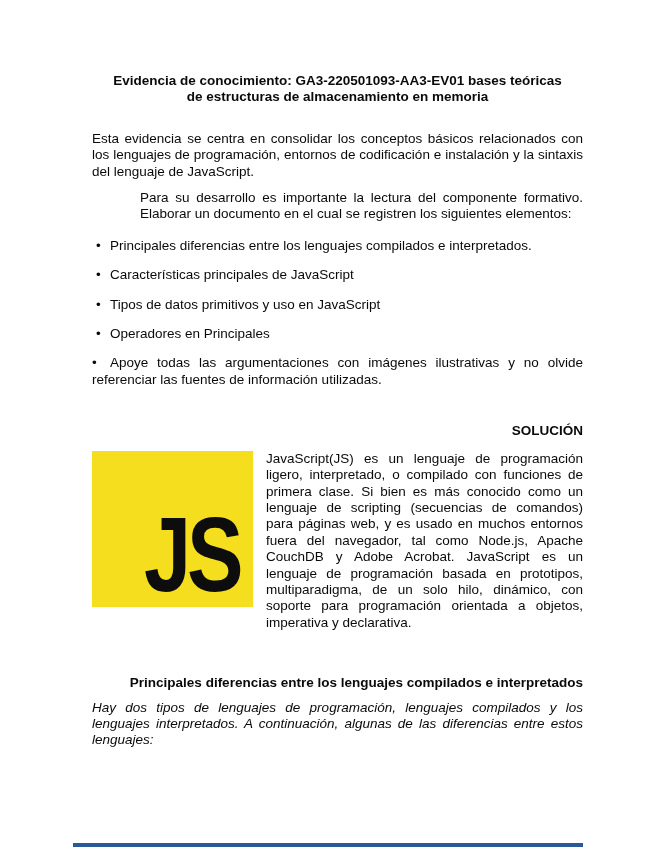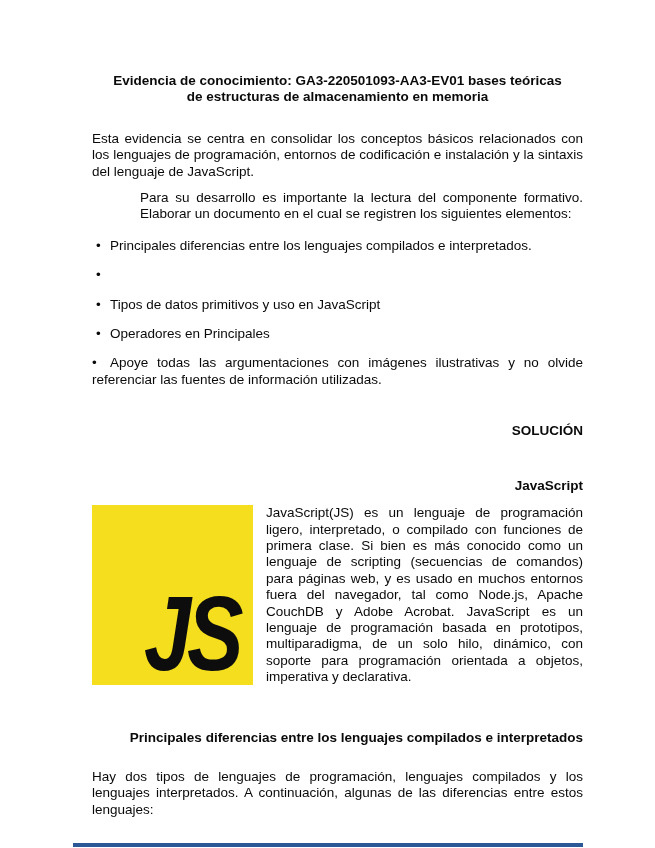--- a/index.html
+++ b/index.html
@@ -57,39 +57,38 @@
   }
   .h-solucion{margin-top:35px;}
   .h-javascript{margin-top:38px;}
   .media{
     margin-top:11px;
     display:flex;
     gap:13px;
   }
   .js-logo{
     flex:none;
-    width:161px;height:180px;
+    width:161px;height:156px;
     background:var(--js-yellow);
     position:relative;
-    font-style:italic;
   }
   .js-logo .js-text{
     position:absolute;
     right:13px;bottom:3px;
     font-weight:bold;
     font-size:106px;
     line-height:0.92;
     letter-spacing:-5px;
     transform:scaleX(0.80);
     transform-origin:100% 100%;
     color:#0d0d0d;
   }
   .js-desc{flex:1;}
   .h-diff{margin-top:44px;}
-  .p-diff{margin-top:23px;}
+  .p-diff{margin-top:8px;font-style:italic;}
   .table-top-bar{
     position:absolute;
     left:73px;top:843px;
     width:510px;height:4px;
     background:var(--bar-blue);
   }
 </style>
 </head>
 <body>
 
@@ -102,36 +101,36 @@
 
     <p class="justify p-instr">Para su desarrollo es importante la lectura del componente formativo. Elaborar un documento en el cual se registren los siguientes elementos:</p>
 
     <ul class="bullets">
       <li>
         <span class="bullet-glyph">•</span>
         <span>Principales diferencias entre los lenguajes compilados e interpretados.</span>
       </li>
       <li>
         <span class="bullet-glyph">•</span>
+        <span>Características principales de JavaScript</span>
       </li>
       <li>
         <span class="bullet-glyph">•</span>
         <span>Tipos de datos primitivos y uso en JavaScript</span>
       </li>
       <li>
         <span class="bullet-glyph">•</span>
         <span>Operadores en Principales</span>
       </li>
     </ul>
 
     <p class="justify p-note"><span class="bullet-glyph-inline">•</span> <span>Apoye todas las argumentaciones con imágenes ilustrativas y no olvide referenciar las fuentes de información utilizadas.</span></p>
 
     <p class="h-center h-solucion">SOLUCIÓN</p>
 
-    <p class="h-center h-javascript">JavaScript</p>
 
     <div class="media">
       <div class="js-logo">
         <span class="js-text">JS</span>
       </div>
       <p class="justify js-desc">JavaScript(JS) es un lenguaje de programación ligero, interpretado, o compilado con funciones de primera clase. Si bien es más conocido como un lenguaje de scripting (secuencias de comandos) para páginas web, y es usado en muchos entornos fuera del navegador, tal como Node.js, Apache CouchDB y Adobe Acrobat. JavaScript es un lenguaje de programación basada en prototipos, multiparadigma, de un solo hilo, dinámico, con soporte para programación orientada a objetos, imperativa y declarativa.</p>
     </div>
 
     <p class="h-center h-diff">Principales diferencias entre los lenguajes compilados e interpretados</p>
 

